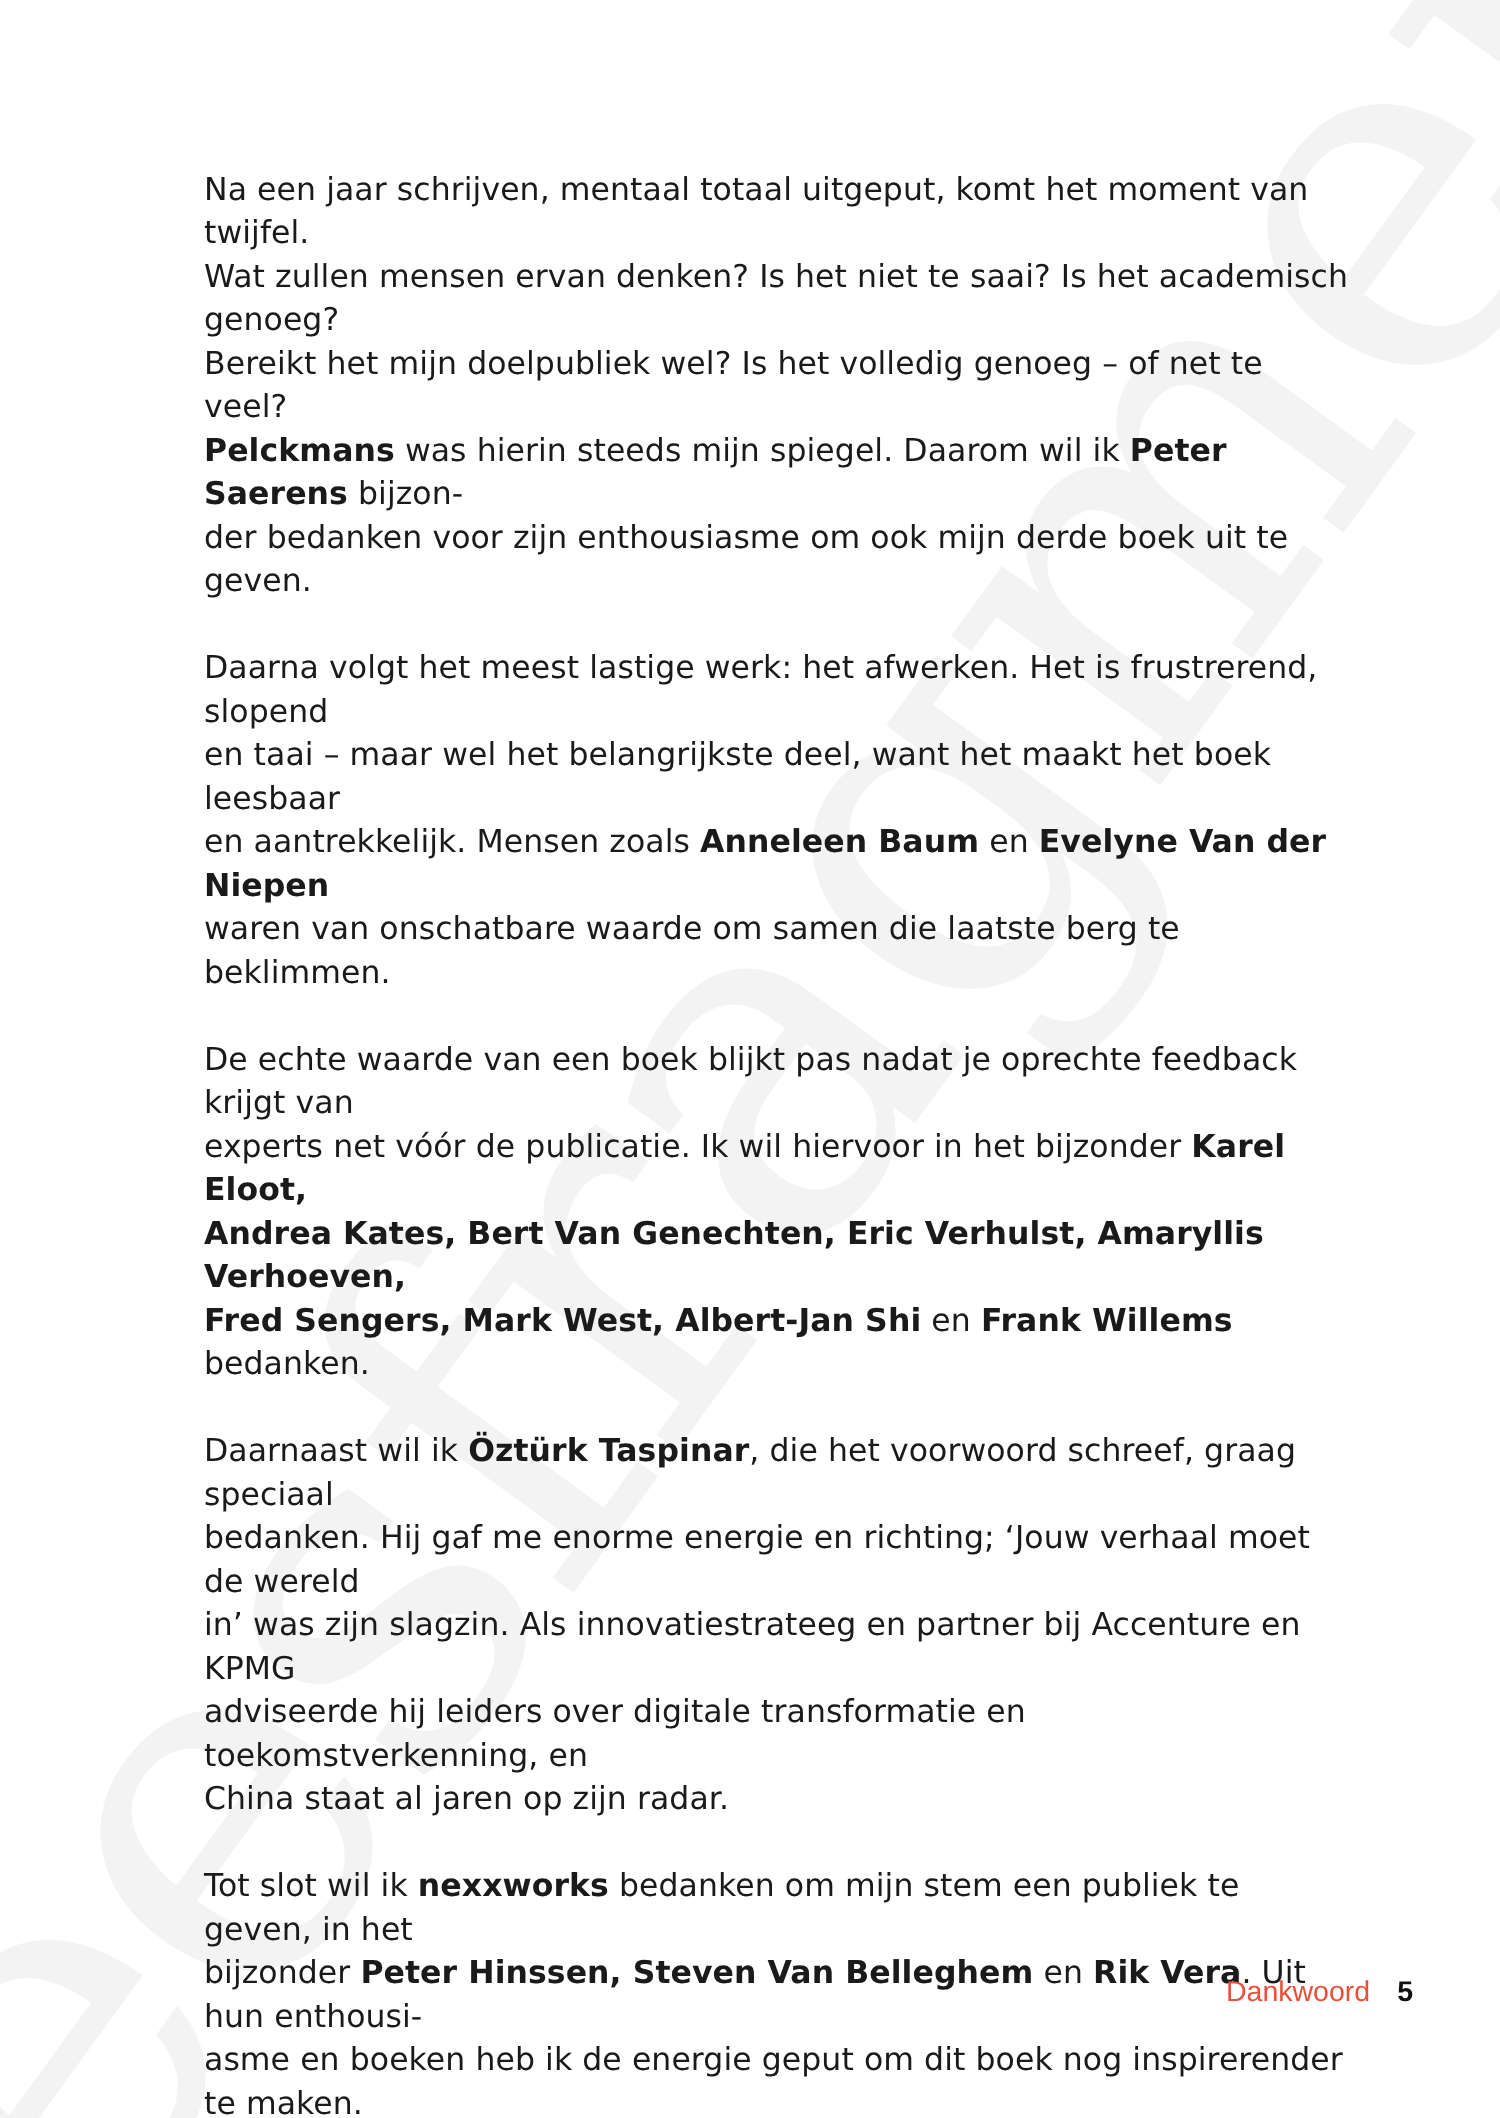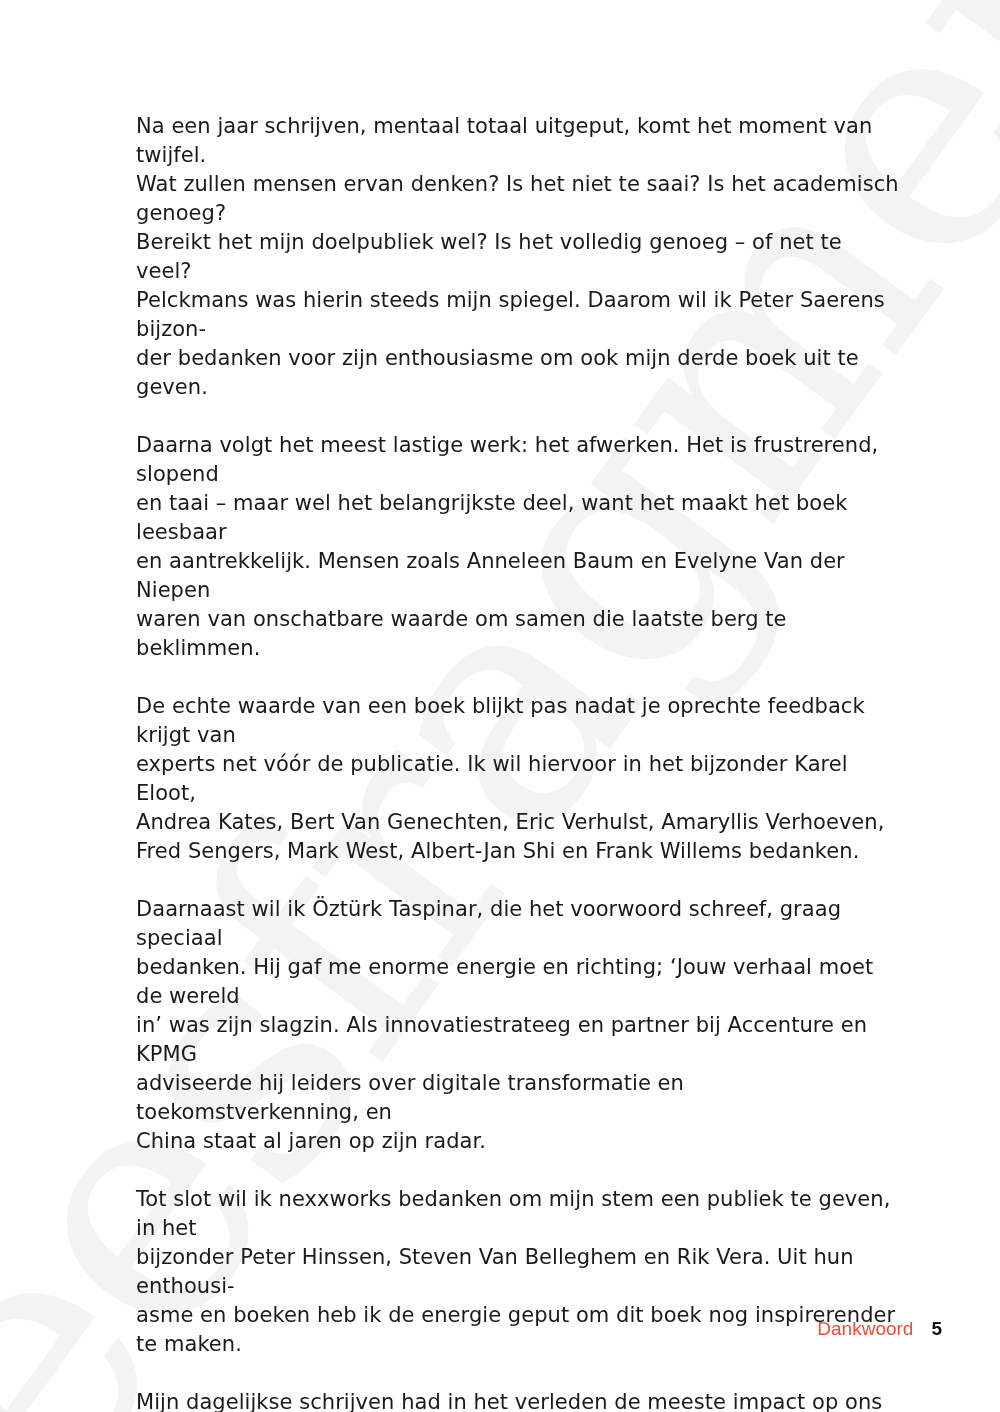--- a/index.html
+++ b/index.html
@@ -37,21 +37,21 @@
       z-index: 1;
     }
     .para {
       margin: 0 0 29px 0;
       font-size: 21px;
       line-height: 29px;
       letter-spacing: 0.05px;
       white-space: pre-line;
     }
     .para b {
-      font-weight: normal;
+      font-weight: bold;
     }
     .footer {
       position: absolute;
       top: 1318px;
       right: 58px;
       z-index: 1;
       display: flex;
       align-items: flex-end;
       gap: 18px;
     }

